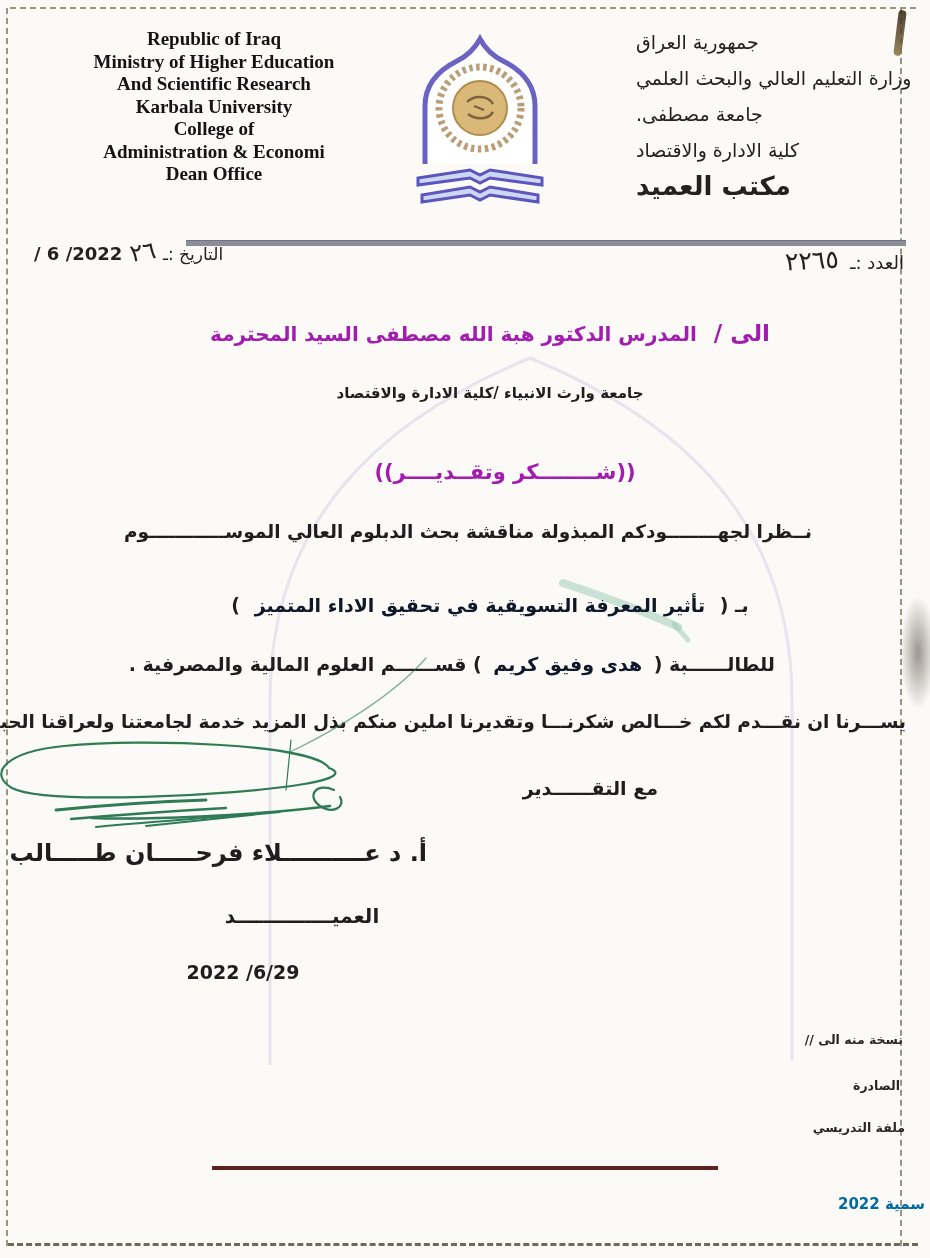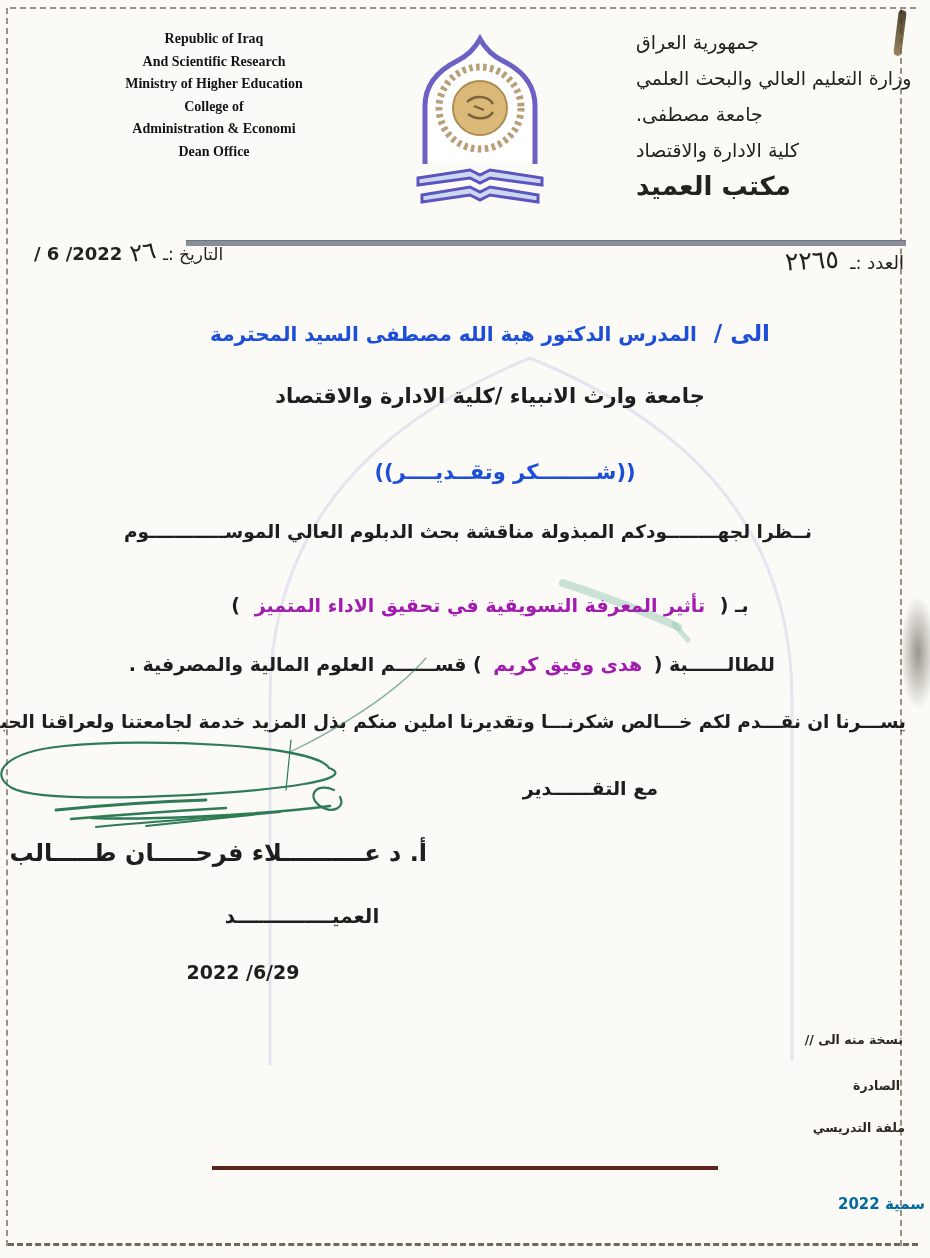--- a/index.html
+++ b/index.html
@@ -17,41 +17,41 @@
   .edge-right{top:8px;bottom:12px;right:28px;border-right:2px dashed #9a9583;}
   .streak{
     left:896px;top:10px;width:8px;height:46px;transform:rotate(7deg);
     background:linear-gradient(#2f2410,#6b5631 70%,#8a7443);border-radius:4px;opacity:.85;
   }
   .smudge{right:0;top:595px;width:30px;height:115px;
     background:radial-gradient(ellipse at 60% 50%, rgba(58,50,36,.5), rgba(58,50,36,0) 70%);}
   
   .en-header{
     left:38px;top:28px;width:352px;text-align:center;
-    font-family:"Liberation Serif",serif;font-weight:bold;font-size:14px;line-height:22.5px;color:#141414;
+    font-family:"Liberation Serif",serif;font-weight:bold;font-size:19px;line-height:22.5px;color:#141414;
   }
   .ar-header{
     left:636px;top:24px;width:286px;text-align:left;direction:rtl;
     font-size:19px;line-height:36px;color:#22221f;font-weight:500;
   }
   .ar-header .big{font-size:26px;font-weight:bold;letter-spacing:1px;display:block;margin-top:0;}
   .logo{left:396px;top:32px;}
   .rule{left:186px;top:240px;width:720px;height:5px;background:#8b8e98;border-top:1px solid #70747e;}
   
   .ref-number{right:26px;top:246px;direction:rtl;font-size:18px;color:#24221f;white-space:nowrap;}
   .ref-number .hand{font-size:25px;letter-spacing:8px;display:inline-block;transform:rotate(-3deg);margin-right:6px;}
   .ref-date{left:34px;top:238px;direction:rtl;font-size:17px;color:#24221f;white-space:nowrap;}
   .ref-date .hand{font-size:24px;display:inline-block;transform:rotate(-10deg);margin:0 2px;}
   .ref-date .printed{font-weight:bold;font-size:18px;}
   
-  .maroon{color:#1d4ed8;}
-  .red{color:#a21caf;}
+  .maroon{color:#a21caf;}
+  .red{color:#0f172a;}
   .to-line{left:190px;top:320px;width:600px;text-align:center;direction:rtl;font-weight:bold;font-size:20px;white-space:nowrap;}
   .to-line .to-prefix{font-size:23px;margin-left:10px;}
-  .univ-line{left:210px;top:384px;width:560px;text-align:center;direction:rtl;font-weight:bold;font-size:21px;white-space:nowrap;}
+  .univ-line{left:210px;top:384px;width:560px;text-align:center;direction:rtl;font-weight:bold;font-size:15px;white-space:nowrap;}
   .subject{left:290px;top:460px;width:430px;text-align:center;direction:rtl;font-weight:bold;font-size:21px;white-space:nowrap;}
   .body1{left:110px;top:521px;width:716px;text-align:center;direction:rtl;font-weight:bold;font-size:18.5px;white-space:nowrap;}
   .body2{left:225px;top:594px;width:530px;text-align:center;direction:rtl;font-weight:bold;font-size:19px;white-space:nowrap;}
   .body2 .red{margin:0 8px;}
   .body3{left:195px;top:653px;width:580px;text-align:right;direction:rtl;font-weight:bold;font-size:19px;white-space:nowrap;}
   .body3 .red{margin:0 5px;}
   .body4{left:24px;top:711px;width:882px;text-align:center;direction:rtl;font-weight:bold;font-size:18.5px;white-space:nowrap;}
   .closing{left:518px;top:777px;width:140px;direction:rtl;font-weight:bold;font-size:19px;white-space:nowrap;}
   .signer{left:52px;top:839px;width:375px;text-align:center;direction:rtl;font-weight:bold;font-size:24px;white-space:nowrap;}
   .dean{left:222px;top:904px;width:160px;text-align:center;direction:rtl;font-weight:bold;font-size:20px;white-space:nowrap;}
@@ -83,22 +83,23 @@
       <path d="M270,1065 L270,700 C270,520 380,420 530,358 C680,420 792,520 792,700 L792,1060" fill="none" stroke="#968bd1" stroke-width="3" opacity="0.20"></path>
     </g>
     <g>
       <path d="M563,583 C608,598 648,613 678,627" fill="none" stroke="#8fc6ad" stroke-width="8" stroke-linecap="round" opacity="0.45"></path>
       <path d="M674,624 l14,16" fill="none" stroke="#8fc6ad" stroke-width="5" stroke-linecap="round" opacity="0.45"></path>
     </g>
   </svg>
 
   <div class="abs en-header">
     <div>Republic of Iraq</div>
+    <div>Ministry of Higher Education</div>
     <div>And Scientific Research</div>
-    <div>Ministry of Higher Education</div>
+    <div>Karbala University</div>
     <div>College of</div>
     <div>Administration &amp; Economi</div>
     <div>Dean Office</div>
   </div>
 
   <div class="abs logo">
     <svg width="168" height="178" viewBox="0 0 168 178">
       <path d="M29,132 L29,74 C29,51 45,37 61,29 C71,24 78,18 84,7 C90,18 97,24 107,29 C123,37 139,51 139,74 L139,132" fill="#ffffff" stroke="#6b62c4" stroke-width="5"></path>
       <circle cx="84" cy="76" r="41" fill="none" stroke="#b39468" stroke-width="7" stroke-dasharray="3.5 3.5" opacity="0.9"></circle>
       <circle cx="84" cy="76" r="27" fill="#d9b878" stroke="#b08c50" stroke-width="2"></circle>

